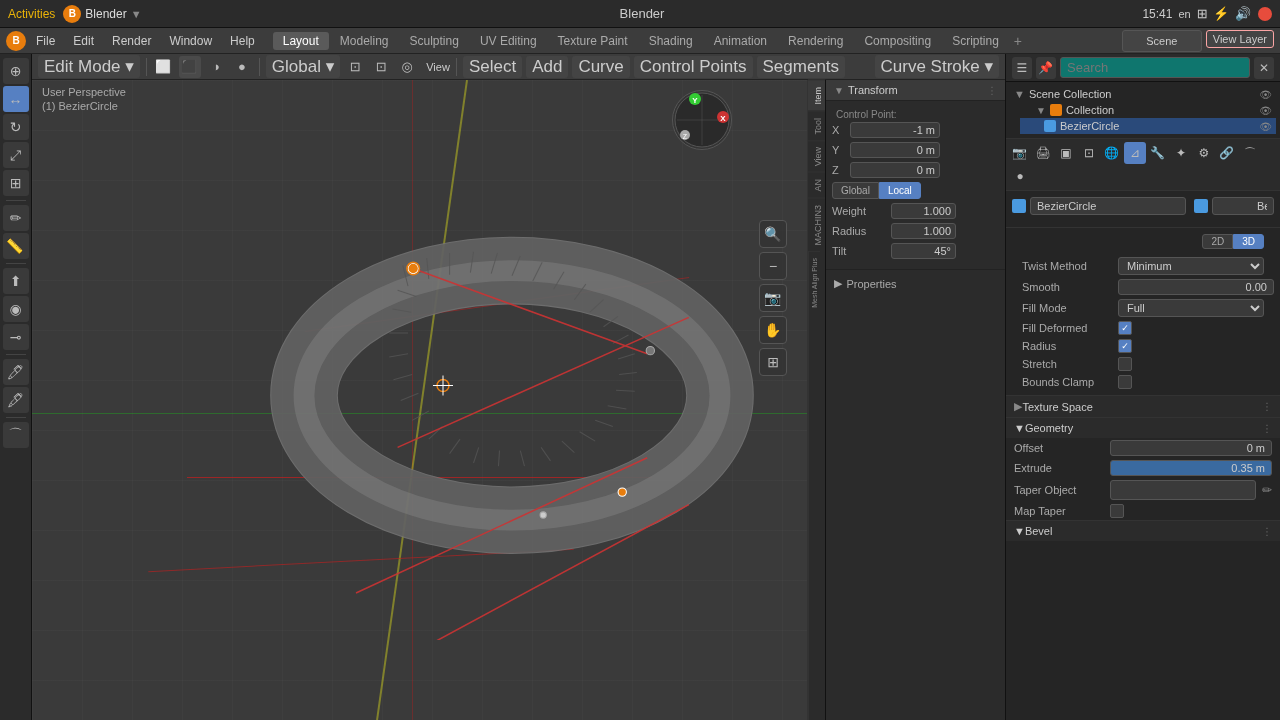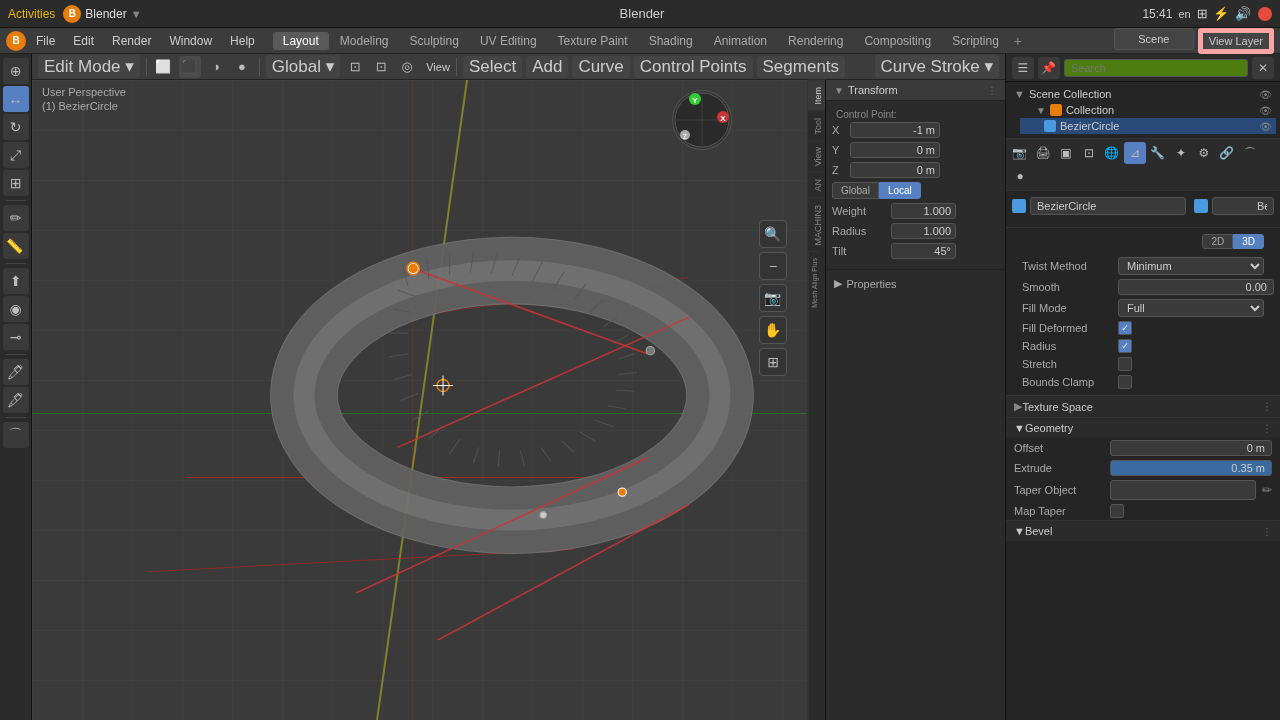--- a/index.html
+++ b/index.html
@@ -77,21 +77,21 @@
     
     .props-panel { padding: 4px 6px; border-top: 1px solid #222; }
     .props-header { color: #aaa; font-size: 11px; padding: 3px 2px; cursor: pointer; display: flex; align-items: center; gap: 4px; }
 
     
     #right-props { width: 275px; background: #252525; border-left: 1px solid #111; display: flex; flex-direction: column; overflow-y: auto; }
     
     
     .props-top { background: #2b2b2b; height: 28px; display: flex; align-items: center; padding: 0 6px; gap: 4px; border-bottom: 1px solid #111; }
     .props-icon-btn { width: 22px; height: 22px; display: flex; align-items: center; justify-content: center; color: #bbb; cursor: pointer; font-size: 12px; background: #3a3a3a; border-radius: 3px; }
-    .props-search { background: #4d7c0f; border: 1px solid #555; border-radius: 3px; color: #ccc; font-size: 11px; padding: 2px 6px; flex: 1; }
+    .props-search { background: #0f766e; border: 1px solid #555; border-radius: 3px; color: #ccc; font-size: 13px; padding: 2px 6px; flex: 1; }
 
     
     .scene-collection { padding: 4px; }
     .collection-header { color: #ccc; font-size: 11px; padding: 2px 4px; display: flex; align-items: center; gap: 4px; }
     .collection-item { color: #ccc; font-size: 11px; padding: 2px 4px 2px 16px; display: flex; align-items: center; gap: 4px; cursor: pointer; }
     .collection-item.active { background: #2a4a7a; }
     .collection-eye { color: #888; font-size: 10px; margin-left: auto; }
     .prop-icon { width: 22px; height: 22px; display: flex; align-items: center; justify-content: center; color: #bbb; cursor: pointer; font-size: 12px; border-radius: 3px; }
     .prop-icon.active { background: #5680c2; }
 
@@ -169,21 +169,21 @@
     <div class="ws-tab">Animation</div>
     <div class="ws-tab">Rendering</div>
     <div class="ws-tab">Compositing</div>
     <div class="ws-tab">Scripting</div>
     <div style="color:#888;font-size:14px;padding:0 4px;cursor:pointer;">+</div>
   </div>
   <div style="margin-left:auto;display:flex;align-items:flex-start;gap:4px;">
     <div class="props-icon-btn" style="width:80px;background:#444;border:1px solid #555;border-radius:3px;color:#ccc;font-size:11px;padding:2px 4px;">
       <span>Scene</span>
     </div>
-    <div style="background:#444;border:5px solid #fca5a5;border-radius:3px;color:#ccc;font-size:11px;padding:2px 6px;cursor:pointer;">
+    <div style="background:#444;border:1px solid #fca5a5;border-radius:3px;color:#ccc;font-size:11px;padding:2px 6px;cursor:pointer;">
       <span>View Layer</span>
     </div>
   </div>
 </div>
 
 <div id="main">
 
   <div id="left-toolbar">
     <div class="tool-btn" title="Cursor">⊕</div>
     <div class="tool-btn active" title="Move">↔</div>

